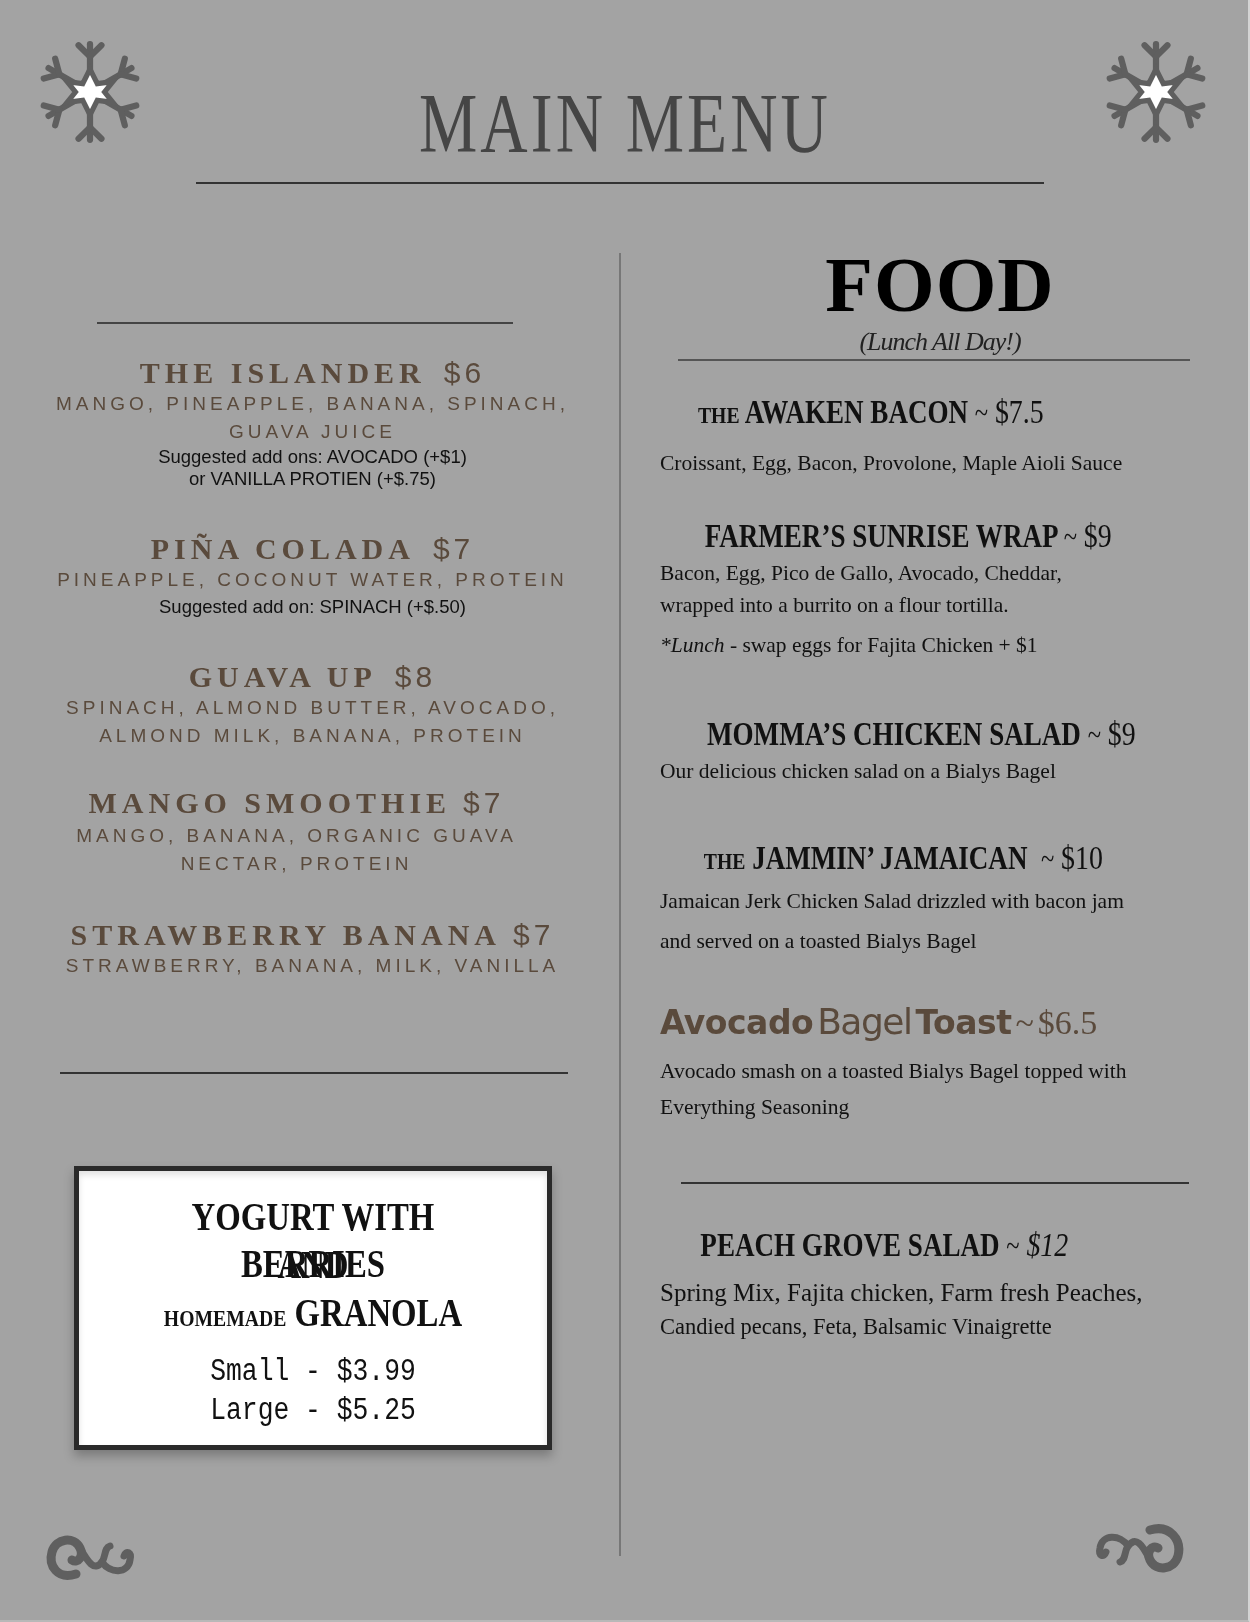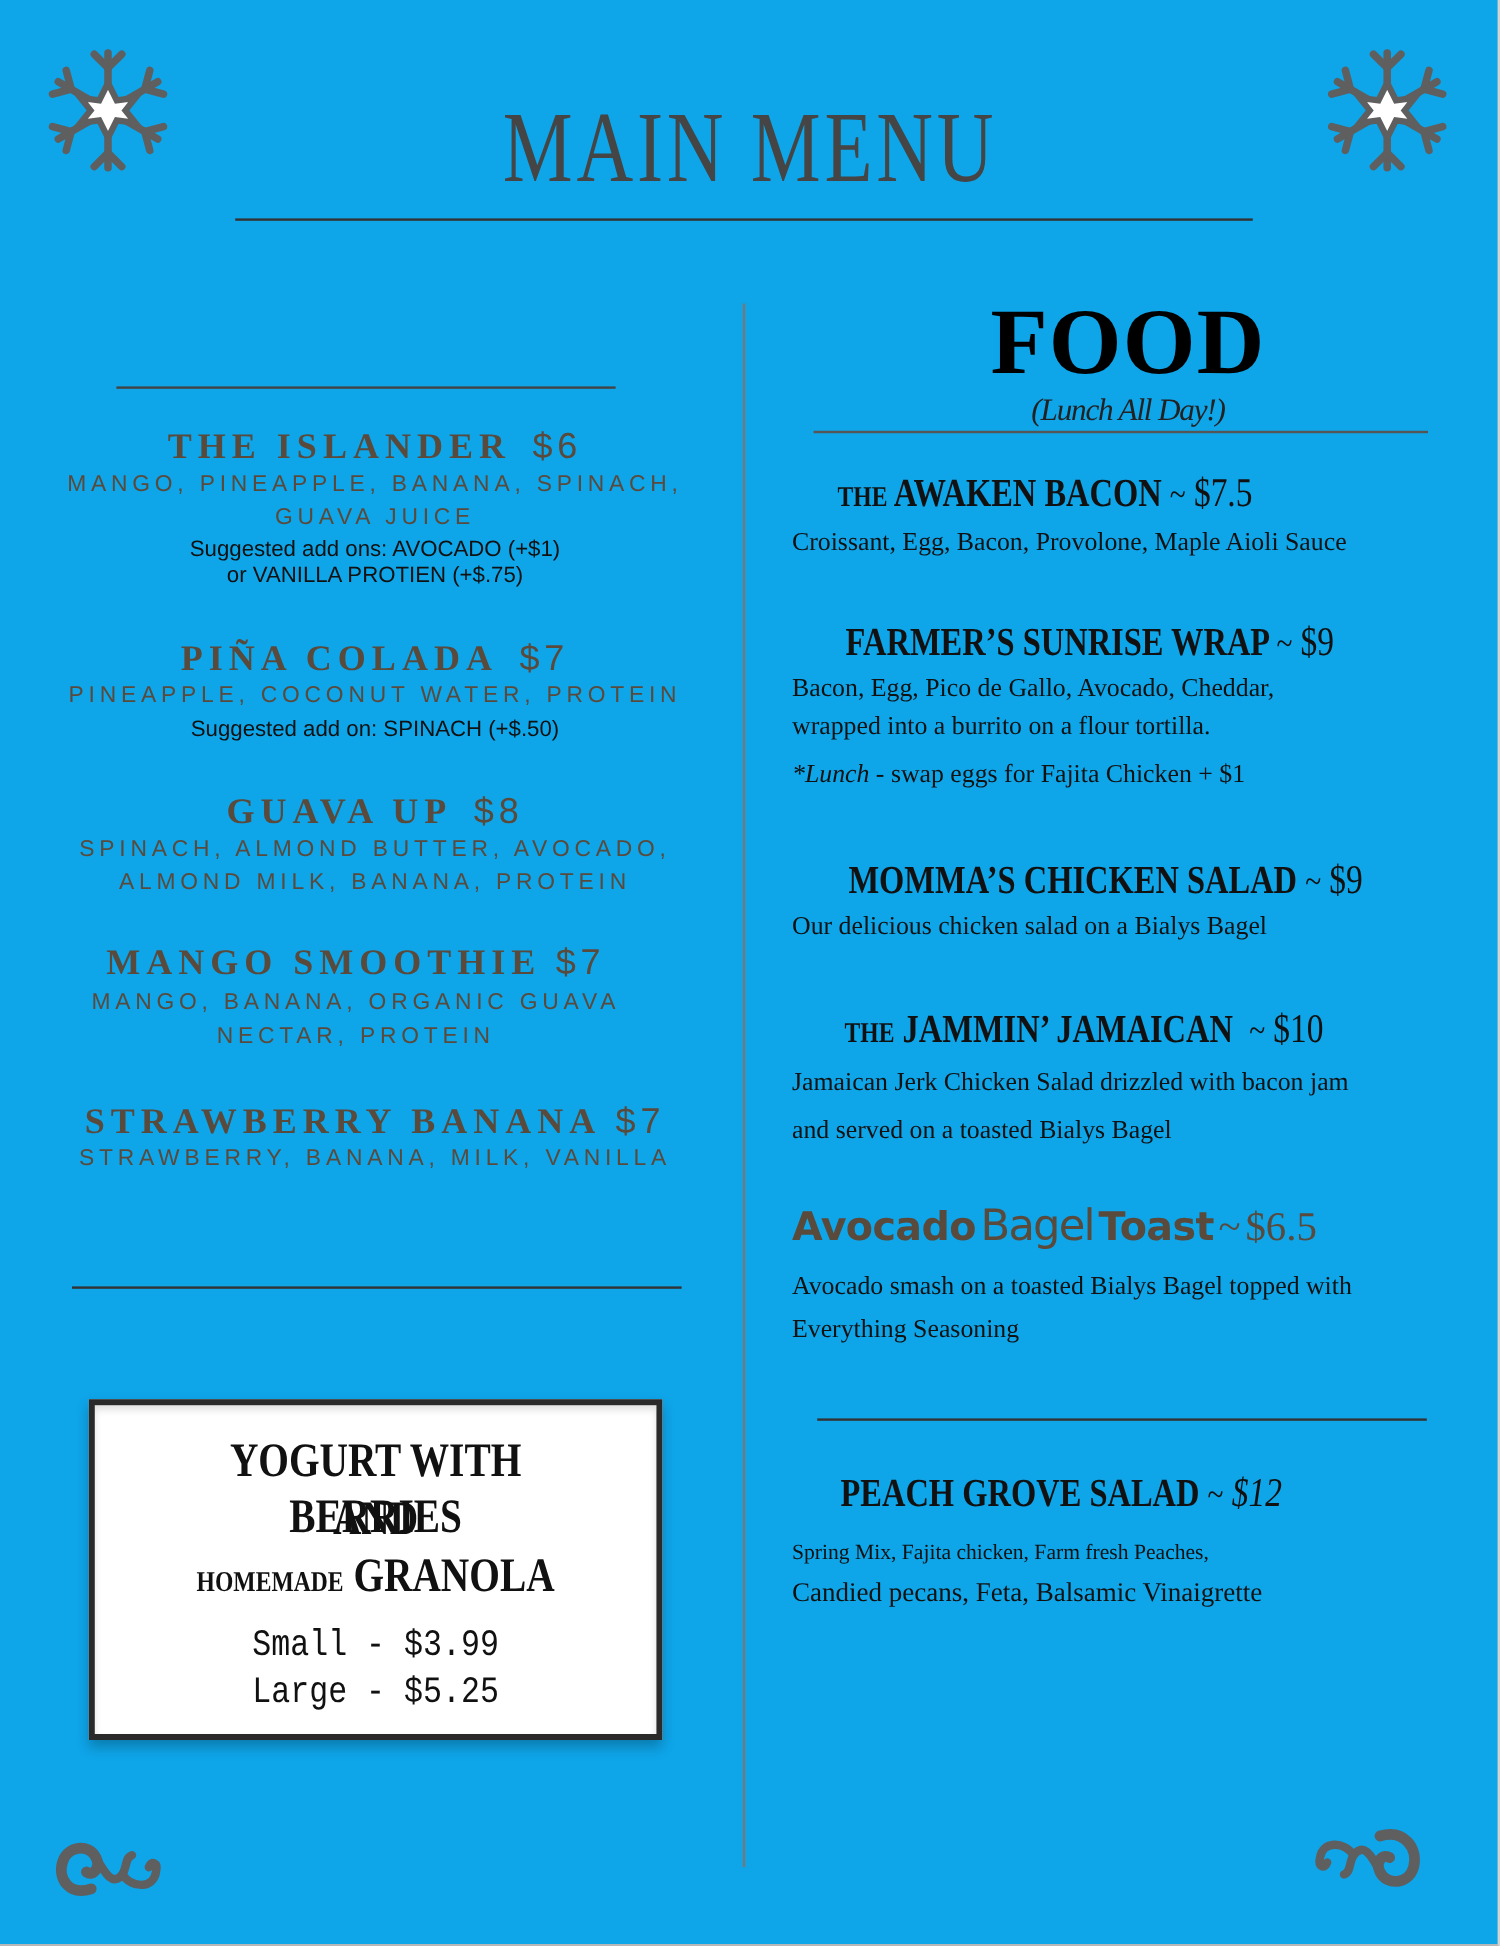--- a/index.html
+++ b/index.html
@@ -1,19 +1,19 @@
 <!DOCTYPE html>
 <html><head>
 <meta charset="utf-8">
 <style>
   html, body { margin: 0; padding: 0; background: #ffffff; }
   body { width: 1250px; height: 1622px; position: relative; overflow: hidden; }
   .page {
     position: absolute; left: 0; top: 0; width: 1248px; height: 1620px;
-    background: #0ea5e9; border-right: 2px solid #d4d4d4; border-bottom: 3px solid #b8b8b8;
+    background: #a3a3a3; border-right: 2px solid #d4d4d4; border-bottom: 3px solid #b8b8b8;
   }
   .abs { position: absolute; }
 
   
   .title {
     left: 0; width: 1250px; top: 82px; text-align: center;
     font-family: "Liberation Serif", serif; font-size: 84px; color: #454545;
     letter-spacing: 4px; transform: scaleX(0.78); transform-origin: 50% 50%;
     line-height: 1;
   }
@@ -177,21 +177,21 @@
     <div class="yg-price" style="top:183px;">Small - $3.99</div>
     <div class="yg-price" style="top:222px;">Large - $5.25</div>
   </div>
 
   <div class="abs food-title">FOOD</div>
   <div class="abs food-sub">(Lunch All Day!)</div>
   <div class="abs hline" style="left:678px; top:359px; width:512px; height:2px; background:#555;"></div>
 
   <div class="fd-item" style="top:392px;">
     <div class="fd-name"><span class="cond"><span class="fd-the">THE</span> <span>AWAKEN BACON</span> <span class="fd-tilde">~</span> <span class="fd-price">$7.5</span></span></div>
-    <div class="fd-desc" style="margin-top:0;">Croissant, Egg, Bacon, Provolone, Maple Aioli Sauce</div>
+    <div class="fd-desc" style="margin-top:12px;">Croissant, Egg, Bacon, Provolone, Maple Aioli Sauce</div>
   </div>
 
   <div class="fd-item" style="top:516px;">
     <div class="fd-name"><span class="cond"><span>FARMER’S SUNRISE WRAP</span> <span class="fd-tilde">~</span> <span class="fd-price">$9</span></span></div>
     <div class="fd-desc">Bacon, Egg, Pico de Gallo, Avocado, Cheddar,</div>
     <div class="fd-desc">wrapped into a burrito on a flour tortilla.</div>
     <div class="fd-desc" style="margin-top:8px;"><span class="italic">*Lunch</span><span> - swap eggs for Fajita Chicken + $1</span></div>
   </div>
 
   <div class="fd-item" style="top:714px;">
@@ -208,21 +208,21 @@
   <div class="fd-item" style="top:1000px;">
     <div style="line-height:44px; white-space:nowrap;"><span class="avo-bold">Avocado</span> <span class="avo-light">Bagel</span> <span class="avo-bold">Toast</span> <span class="avo-price">~</span> <span class="avo-price">$6.5</span></div>
     <div class="fd-desc" style="line-height:36px; margin-top:2px;">Avocado smash on a toasted Bialys Bagel topped with</div>
     <div class="fd-desc" style="line-height:36px;">Everything Seasoning</div>
   </div>
 
   <div class="abs hline" style="left:681px; top:1182px; width:508px; height:2px; background:#333;"></div>
 
   <div class="fd-item" style="top:1225px;">
     <div class="fd-name"><span class="cond"><span>PEACH GROVE SALAD</span> <span class="fd-tilde">~</span> <span class="fd-price italic">$12</span></span></div>
-    <div class="fd-desc" style="margin-top:10px; font-size:18px; line-height:34px;">Spring Mix, Fajita chicken, Farm fresh Peaches,</div>
+    <div class="fd-desc" style="margin-top:10px; font-size:25px; line-height:34px;">Spring Mix, Fajita chicken, Farm fresh Peaches,</div>
     <div class="fd-desc" style="font-size:22.5px; line-height:34px;">Candied pecans, Feta, Balsamic Vinaigrette</div>
   </div>
 
   <svg class="abs swirl" style="left:40px; top:1522px;" viewBox="0 0 110 70">
     <g fill="none" stroke="#5f5f5f" stroke-linecap="round">
       <path d="M36 52 C18 58 8 44 12 30 C16 16 34 14 40 26 C44 34 38 42 32 38" stroke-width="9"></path>
       <path d="M40 26 C48 40 54 50 62 40 C66 34 64 26 70 24" stroke-width="7"></path>
       <path d="M62 40 C70 52 88 52 90 38 C92 30 86 28 84 34" stroke-width="7"></path>
     </g>
   </svg>

